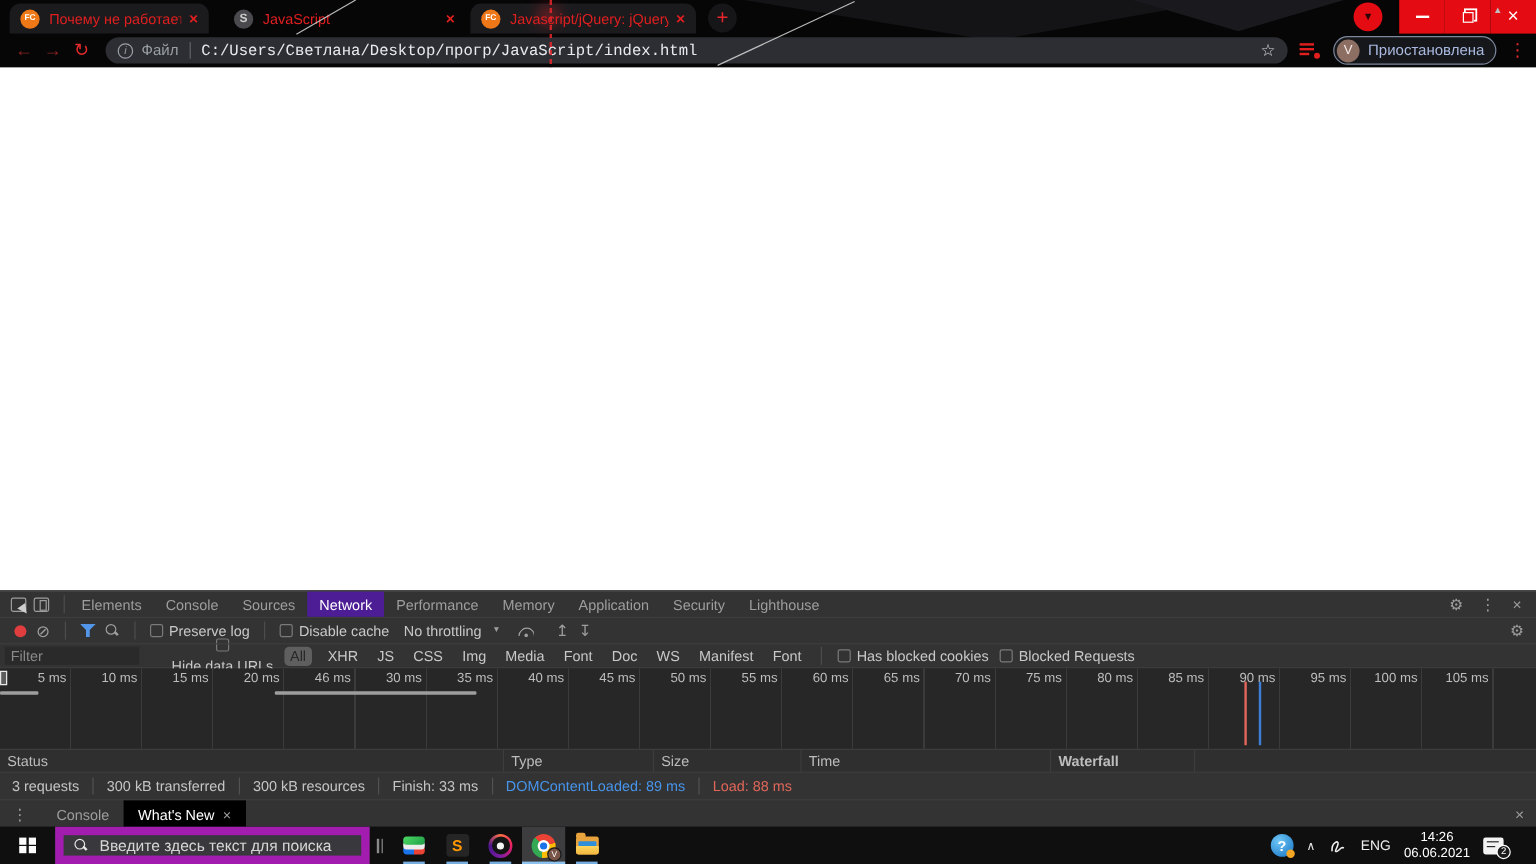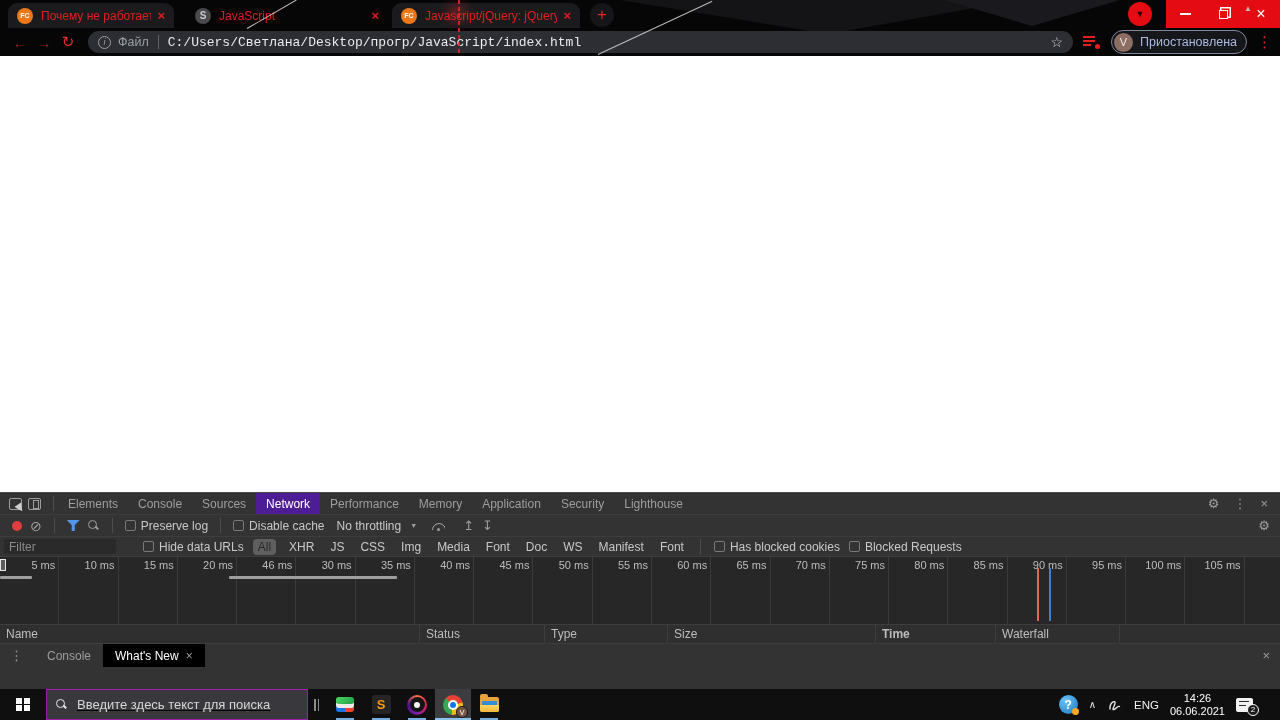--- a/index.html
+++ b/index.html
@@ -140,21 +140,21 @@
   .drawer-tab { height:100%; display:flex; align-items:center; padding:0 12px; color:#9e9e9e; }
   .drawer-tab.active { background:#000; color:#fff; gap:7px; }
   .drawer-tab.active .tab-x { color:#9e9e9e; font-size:12px; }
   .drawer-close { position:absolute; right:10px; color:#9e9e9e; font-size:13px; }
 
   
   .taskbar { height:31px; background:#0f0f10; display:flex; align-items:stretch; flex:none; position:relative; }
   .start { width:46px; display:flex; align-items:center; justify-content:center; }
   .winlogo { width:14px; height:14px; display:grid; grid-template-columns:6px 6px; grid-template-rows:6px 6px; gap:1.5px; }
   .winlogo i { background:#fbfbfb; }
-  .tb-search { width:262px; background:#39393d; border:1px solid #a21caf; display:flex; align-items:center; padding:2px 9px;text-decoration:underline; }
+  .tb-search { width:262px; background:#39393d; border:7px solid #a21caf; display:flex; align-items:center; padding:2px 9px; }
   .tb-search .mag::before { border-color:#e8e8e8; } .tb-search .mag::after { background:#e8e8e8; }
   .search-input { flex:1; margin-left:9px; background:transparent; border:none; outline:none; color:#ececec;
     font-size:13px; font-family:"Liberation Sans",sans-serif; }
   .search-input::placeholder { color:#d6d6d6; }
   .tb-sep { display:flex; align-items:center; gap:2px; margin:0 8px 0 6px; }
   .tb-sep i { width:1.5px; height:12px; background:#8a8a8a; display:block; }
   .tb-icons { display:flex; align-items:stretch; }
   .tb-icon { width:36px; display:flex; align-items:center; justify-content:center; position:relative; }
   .tb-icon.open::after { content:""; position:absolute; left:9px; right:9px; bottom:0; height:2px; background:#76aee0; }
   .tb-icon.current { background:#3d3d40; }
@@ -337,21 +337,21 @@
         <span class="dd-arrow">▼</span>
       </div>
       <span class="wifi" style="margin-left:6px;"></span>
       <span class="harrow" style="margin-left:10px;">↥</span>
       <span class="harrow">↧</span>
       <span class="right-gear gear">⚙</span>
     </div>
 
     <div class="dt-filterrow">
       <input class="filter-input" placeholder="Filter" style="">
-      <div class="ctl-group" style="margin-left:18px;">
+      <div class="ctl-group" style="margin-left:18px;flex-direction:column;">
         <span class="cb"></span>
         <span class="cb-label">Hide data URLs</span>
       </div>
       <div class="chips">
 
       <span class="chip active">All</span>
           <span class="chip">XHR</span>
           <span class="chip">JS</span>
           <span class="chip">CSS</span>
           <span class="chip">Img</span>
@@ -399,31 +399,43 @@
           <span class="tick">100 ms</span>
           <span class="tick">105 ms</span>
         </div>
     <div class="ov-bar" style="left: 0px; width: 32.0058px;"></div>
         <div class="ov-bar" style="left: 228.782px; width: 168.327px;"></div>
         <div class="wf-marker" style="left: 1037.22px; background: rgb(224, 103, 90);"></div>
         <div class="wf-marker" style="left: 1049.08px; background: rgb(63, 127, 214);"></div>
       </div>
 
     <div class="dt-cols">
-      <div class="col">Name</div>
       <div class="col">Status</div>
       <div class="col">Type</div>
       <div class="col">Size</div>
       <div class="col">Time</div>
       <div class="col">
         <span>Waterfall</span>
         <span class="sort-ind">▲</span>
       </div>
     </div>
 
+    <div class="dt-summary">
+      <span>3 requests</span>
+      <span class="sum-sep"></span>
+      <span>300 kB transferred</span>
+      <span class="sum-sep"></span>
+      <span>300 kB resources</span>
+      <span class="sum-sep"></span>
+      <span>Finish: 33 ms</span>
+      <span class="sum-sep"></span>
+      <span class="sum-blue">DOMContentLoaded: 89 ms</span>
+      <span class="sum-sep"></span>
+      <span class="sum-red">Load: 88 ms</span>
+    </div>
 
     <div class="dt-drawer">
       <span class="drawer-menu">⋮</span>
       <div class="drawer-tab">
           <span>Console</span>
         </div>
       <div class="drawer-tab active">
         <span>What's New</span>
         <span class="tab-x">×</span>
       </div>

